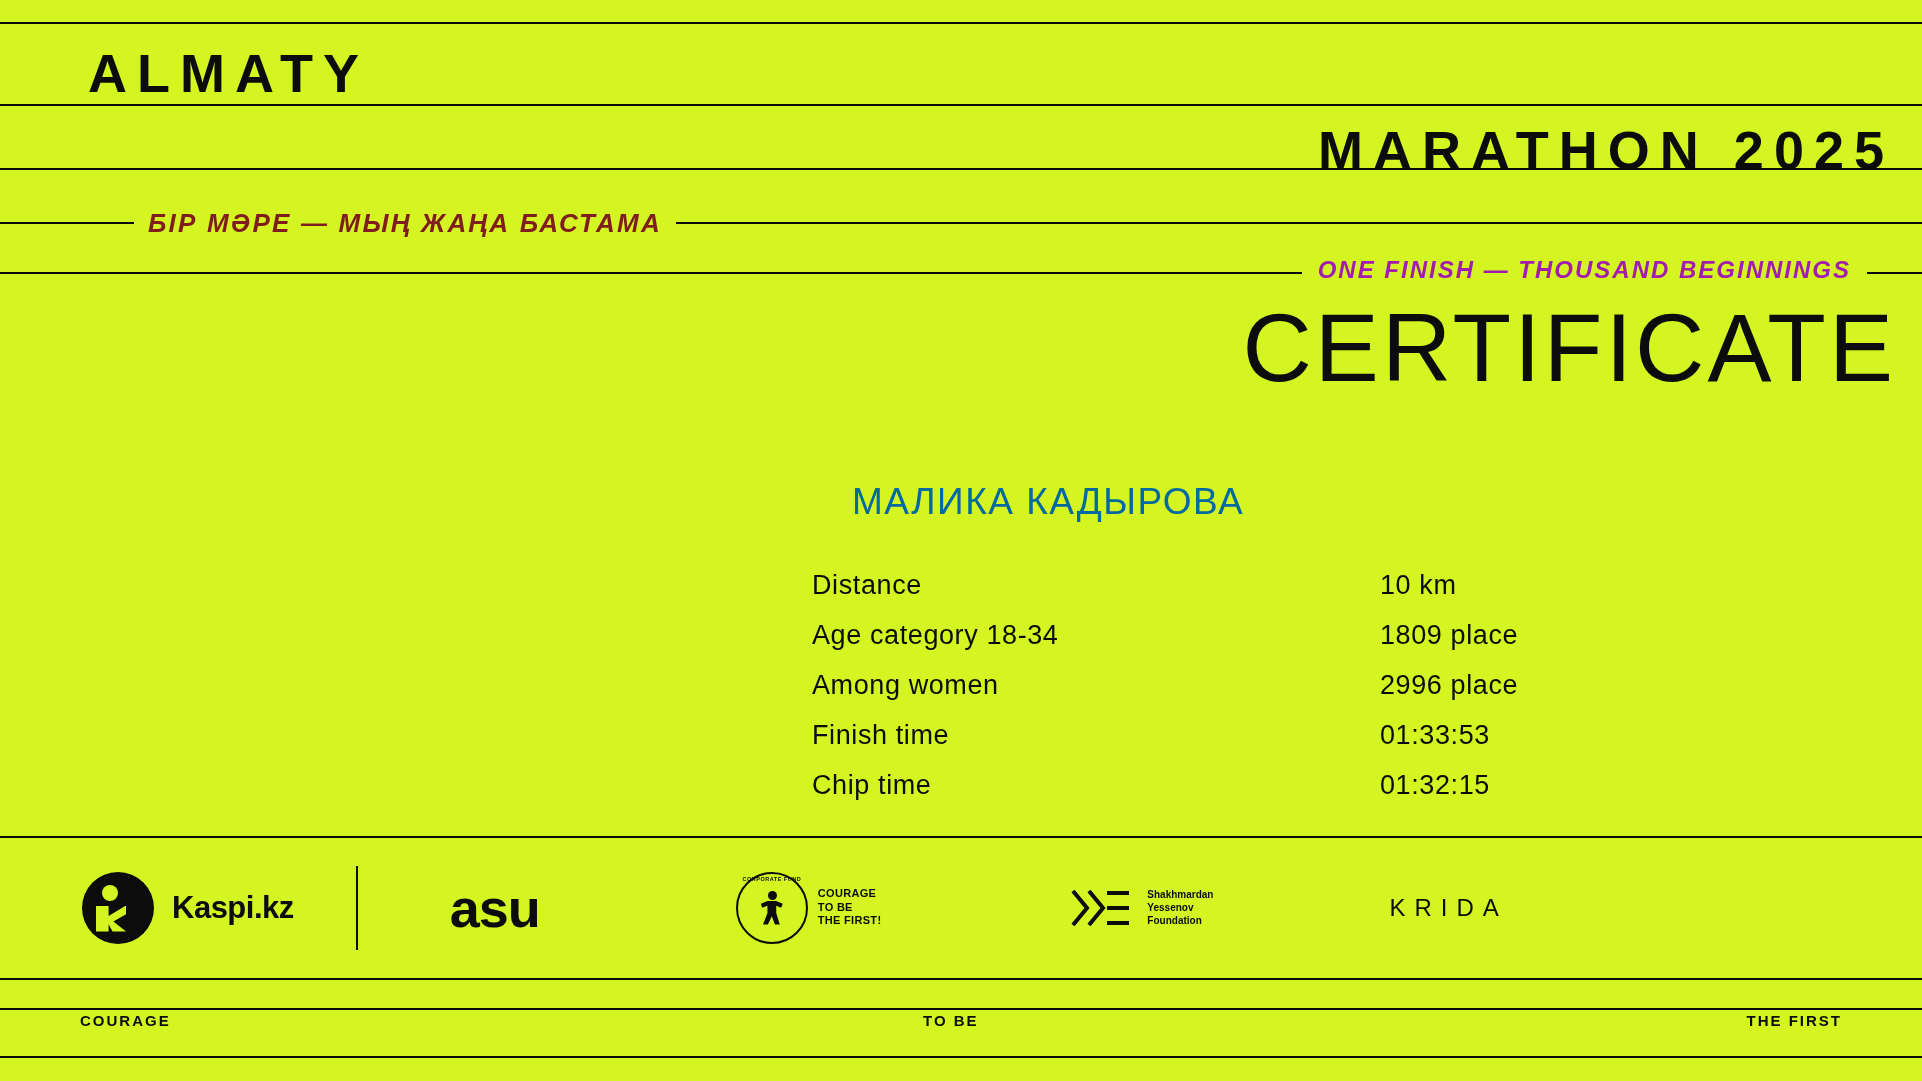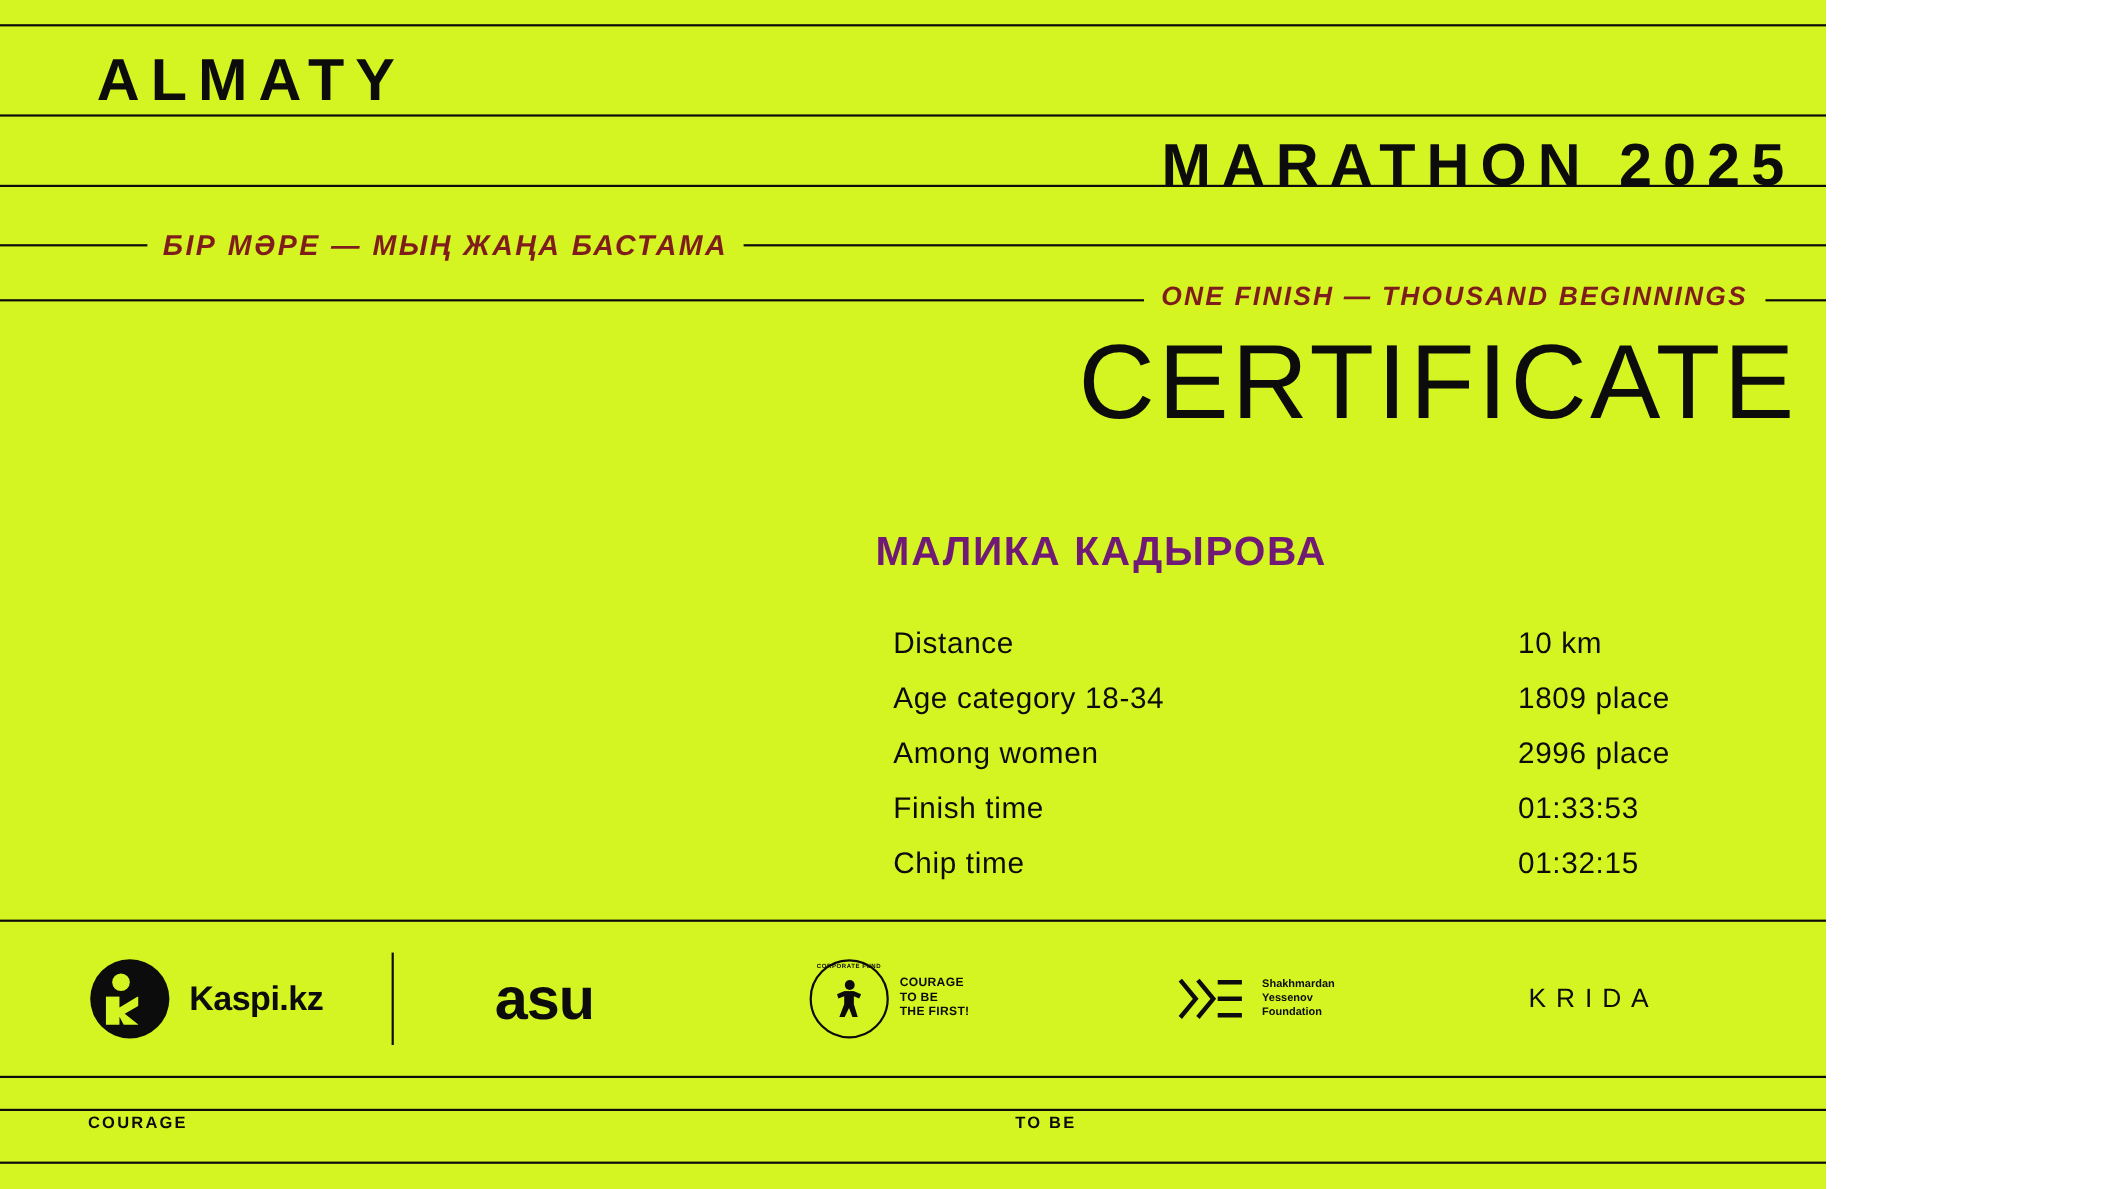--- a/index.html
+++ b/index.html
@@ -5,21 +5,21 @@
   html, body {
     margin: 0;
     padding: 0;
     background: #ffffff;
   }
   body {
     font-family: "Liberation Sans", sans-serif;
   }
   .cert {
     position: relative;
-    width: 1660px;
+    width: 1922px;
     height: 1081px;
     background: #d4f521;
     overflow: hidden;
     box-sizing: border-box;
   }
 
   
   .rule {
     position: absolute;
     left: 0;
@@ -66,21 +66,21 @@
     padding: 0 14px;
   }
   .tagline-en {
     position: absolute;
     right: 55px;
     top: 258px;
     font-size: 24px;
     font-weight: 700;
     font-style: italic;
     letter-spacing: 2px;
-    color: #7f1d1d;
+    color: #a21caf;
     line-height: 1;
     white-space: nowrap;
     background: #d4f521;
     padding: 0 16px;
   }
 
   
   .certificate-title {
     position: absolute;
     right: 26px;
@@ -89,26 +89,26 @@
     font-weight: 400;
     letter-spacing: 3px;
     color: #0c0c0c;
     line-height: 1;
     white-space: nowrap;
   }
 
   
   .participant {
     position: absolute;
-    left: 796px;
+    left: 852px;
     top: 483px;
     font-size: 37px;
-    font-weight: 700;
+    font-weight: 400;
     letter-spacing: 1.5px;
-    color: #701a75;
+    color: #0369a1;
     line-height: 1;
     white-space: nowrap;
   }
 
   
   .results {
     position: absolute;
     left: 812px;
     top: 570px;
     width: 1000px;

